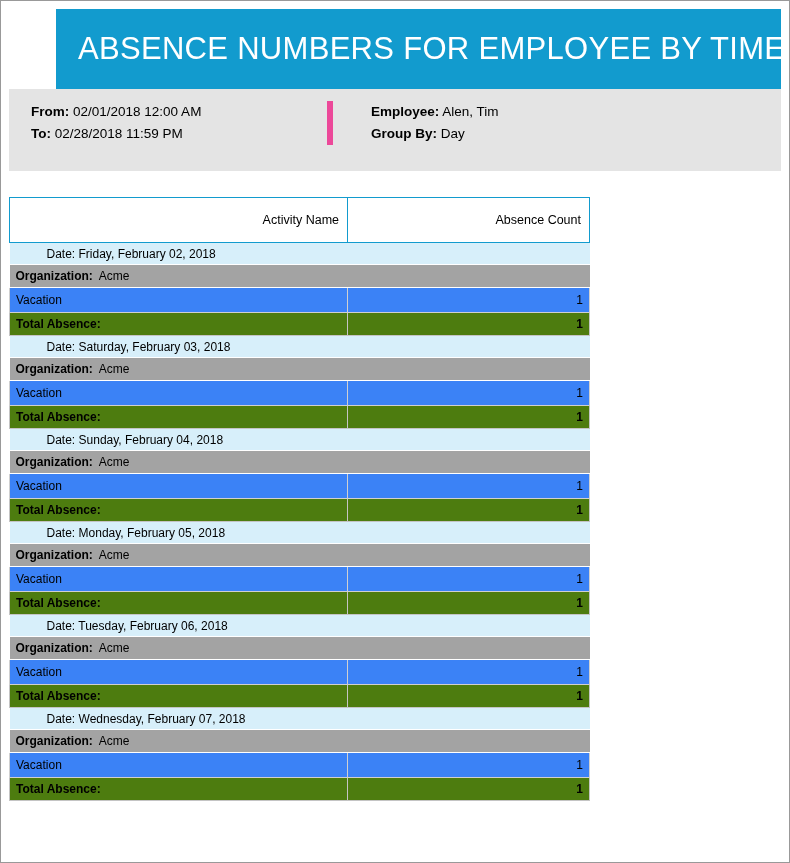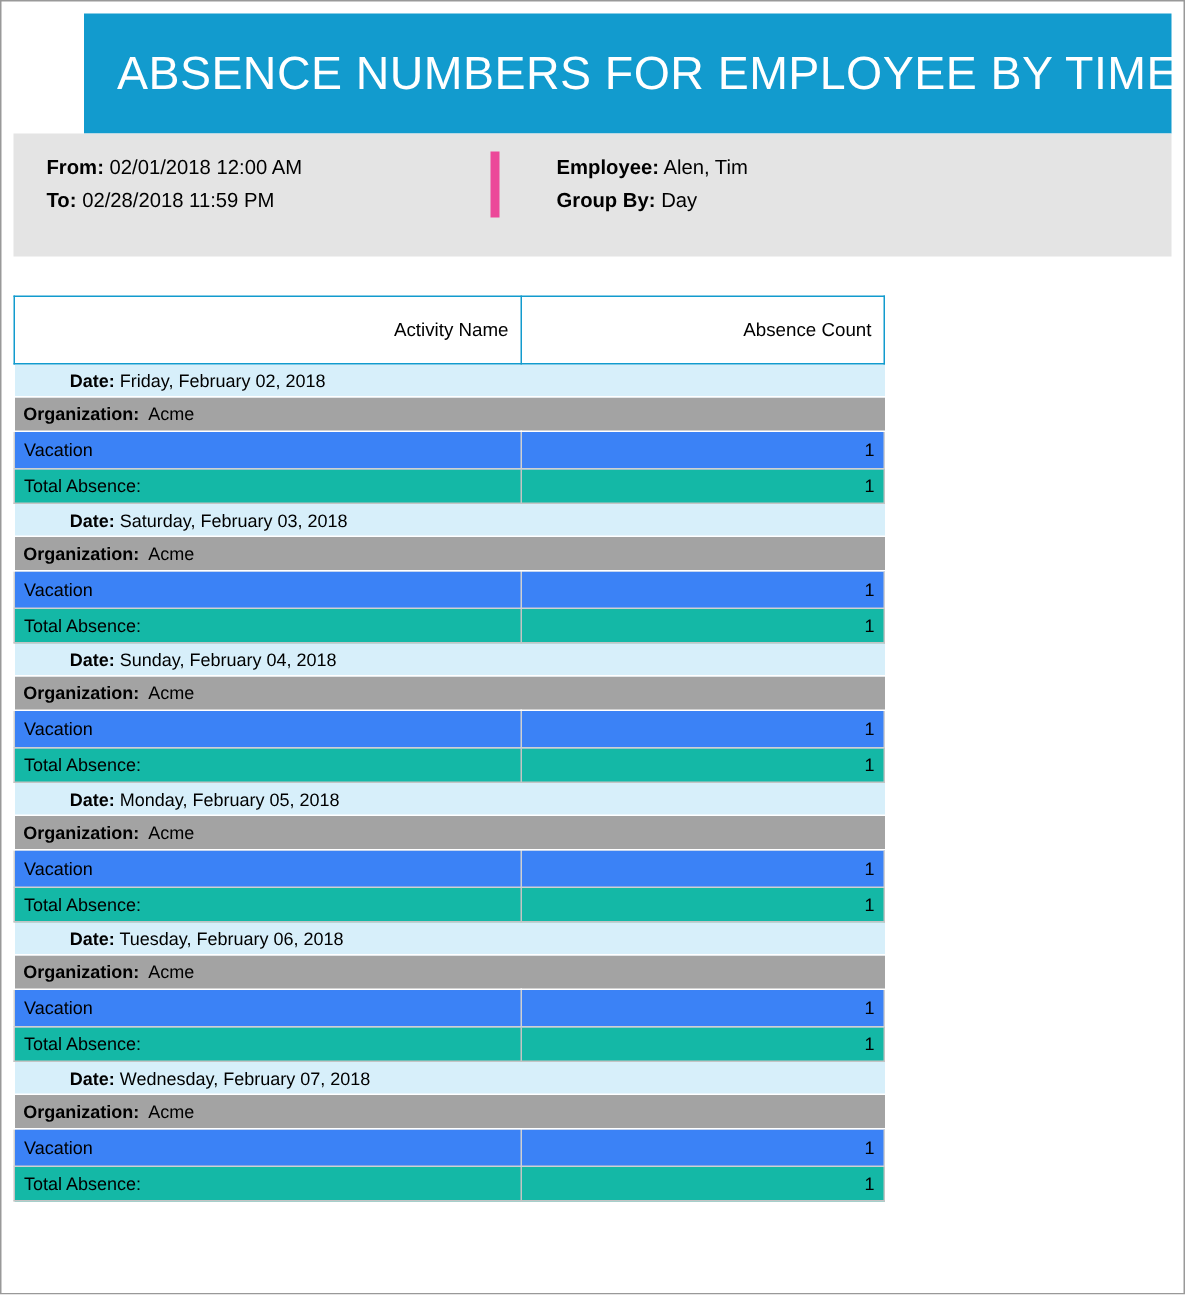--- a/index.html
+++ b/index.html
@@ -104,21 +104,21 @@
     padding: 0 8px;
     background: #ffffff;
   }
   .grp-date td {
     background: #D7EFFA;
     height: 21px;
     font-size: 12px;
     padding: 0 6px;
     border-bottom: 1px solid #ffffff;
   }
-  .grp-date .lbl { font-weight: bold; padding-left: 31px; }
+  .grp-date .lbl { font-weight: normal; padding-left: 31px; }
   .grp-org td {
     background: #a3a3a3;
     height: 22px;
     font-size: 12px;
     padding: 0 6px;
     border-bottom: 1px solid #ffffff;
   }
   .grp-org .lbl { font-weight: bold; }
   .data-row td {
     height: 24px;
@@ -127,22 +127,22 @@
     border: 1px solid #d0d0d0;
     border-top: none;
     padding: 0 6px;
   }
   .data-row td.val {
     text-align: right;
   }
   .total-row td {
     height: 22px;
     font-size: 12px;
-    font-weight: normal;
-    background: #14b8a6;
+    font-weight: bold;
+    background: #4d7c0f;
     border: 1px solid #c4c4c4;
     border-top: none;
     padding: 0 6px;
   }
   .total-row td.val {
     text-align: right;
   }
 </style>
 </head>
 <body>

